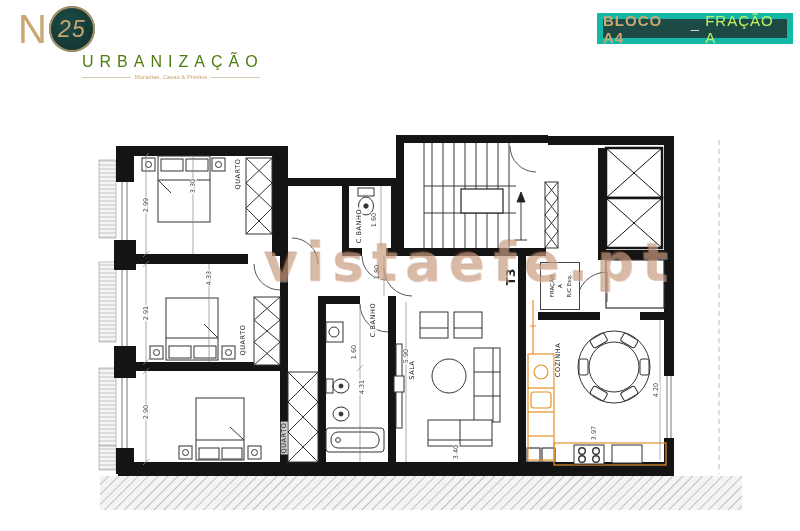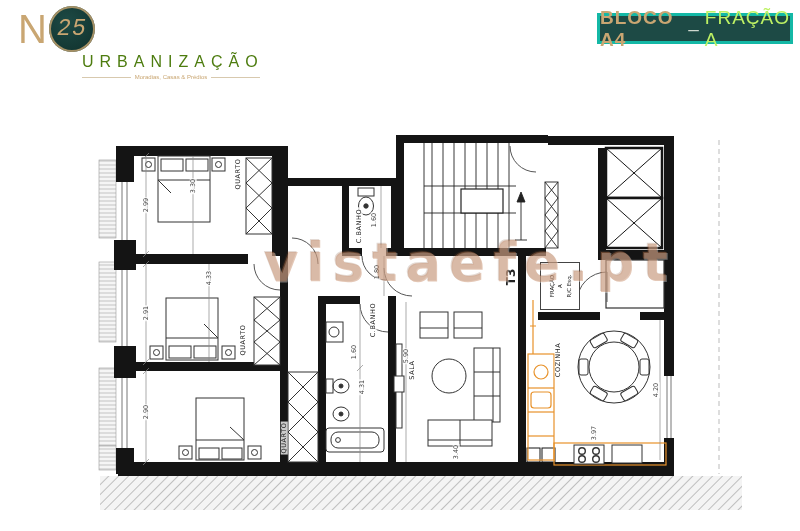--- a/index.html
+++ b/index.html
@@ -4,28 +4,28 @@
 <style>
   html,body{margin:0;padding:0;background:#fff;}
   .canvas{position:relative;width:800px;height:531px;background:#fff;overflow:hidden;
           font-family:"Liberation Sans",sans-serif;}
   
   .logo{position:absolute;left:18px;top:6px;width:250px;}
   .logo-line1{display:flex;align-items:center;color:#c9a672;font-size:40px;letter-spacing:1px;font-weight:400;}
   .emblem{width:46px;height:46px;border-radius:50%;background:radial-gradient(circle at 40% 35%,#1d4a45,#0f2f2b);
           display:inline-flex;align-items:center;justify-content:center;margin:0 1px;
           box-shadow:inset 0 0 0 2px rgba(201,166,114,.8);color:#c9a672;
-          font-family:Liberation Mono, monospace;font-style:italic;font-size:23px;}
+          font-family:Liberation Sans, sans-serif;font-style:italic;font-size:23px;}
   .logo-sub{margin-left:64px;margin-top:1px;font-size:16px;letter-spacing:6px;color:#4d7c0f;}
   .logo-tag{margin-left:64px;margin-top:3px;width:178px;display:flex;align-items:center;gap:4px;
             font-size:6px;color:#c9a672;white-space:nowrap;}
   .logo-tag .rule{flex:1;height:1px;background:#d8c9ae;}
   .badge{position:absolute;left:597px;top:13px;width:196px;height:31px;background:#1d4a45;
-         border:3px solid #14b8a6;box-sizing:border-box;display:flex;align-items:center;
-         justify-content:center;gap:5px;font-size:19px;letter-spacing:1px;}
+         border:6px solid #14b8a6;box-sizing:border-box;display:flex;align-items:center;
+         justify-content:center;gap:5px;font-size:15px;letter-spacing:1px;}
   .badge .blk{color:#c9a672;font-weight:bold;}
   .badge .sep{color:#cfd8cf;}
   .badge .frc{color:#bef264;}
   
   svg.plan{position:absolute;left:0;top:0;}
   .lbl{position:absolute;font-family:"DejaVu Sans",sans-serif;font-size:6.5px;color:#333;
        white-space:nowrap;line-height:1;transform:translate(-50%,-50%) rotate(-90deg);
        background:rgba(255,255,255,.78);padding:0 1px;z-index:4;}
   .room{letter-spacing:.6px;color:#222;}
   .dim{color:#444;}

